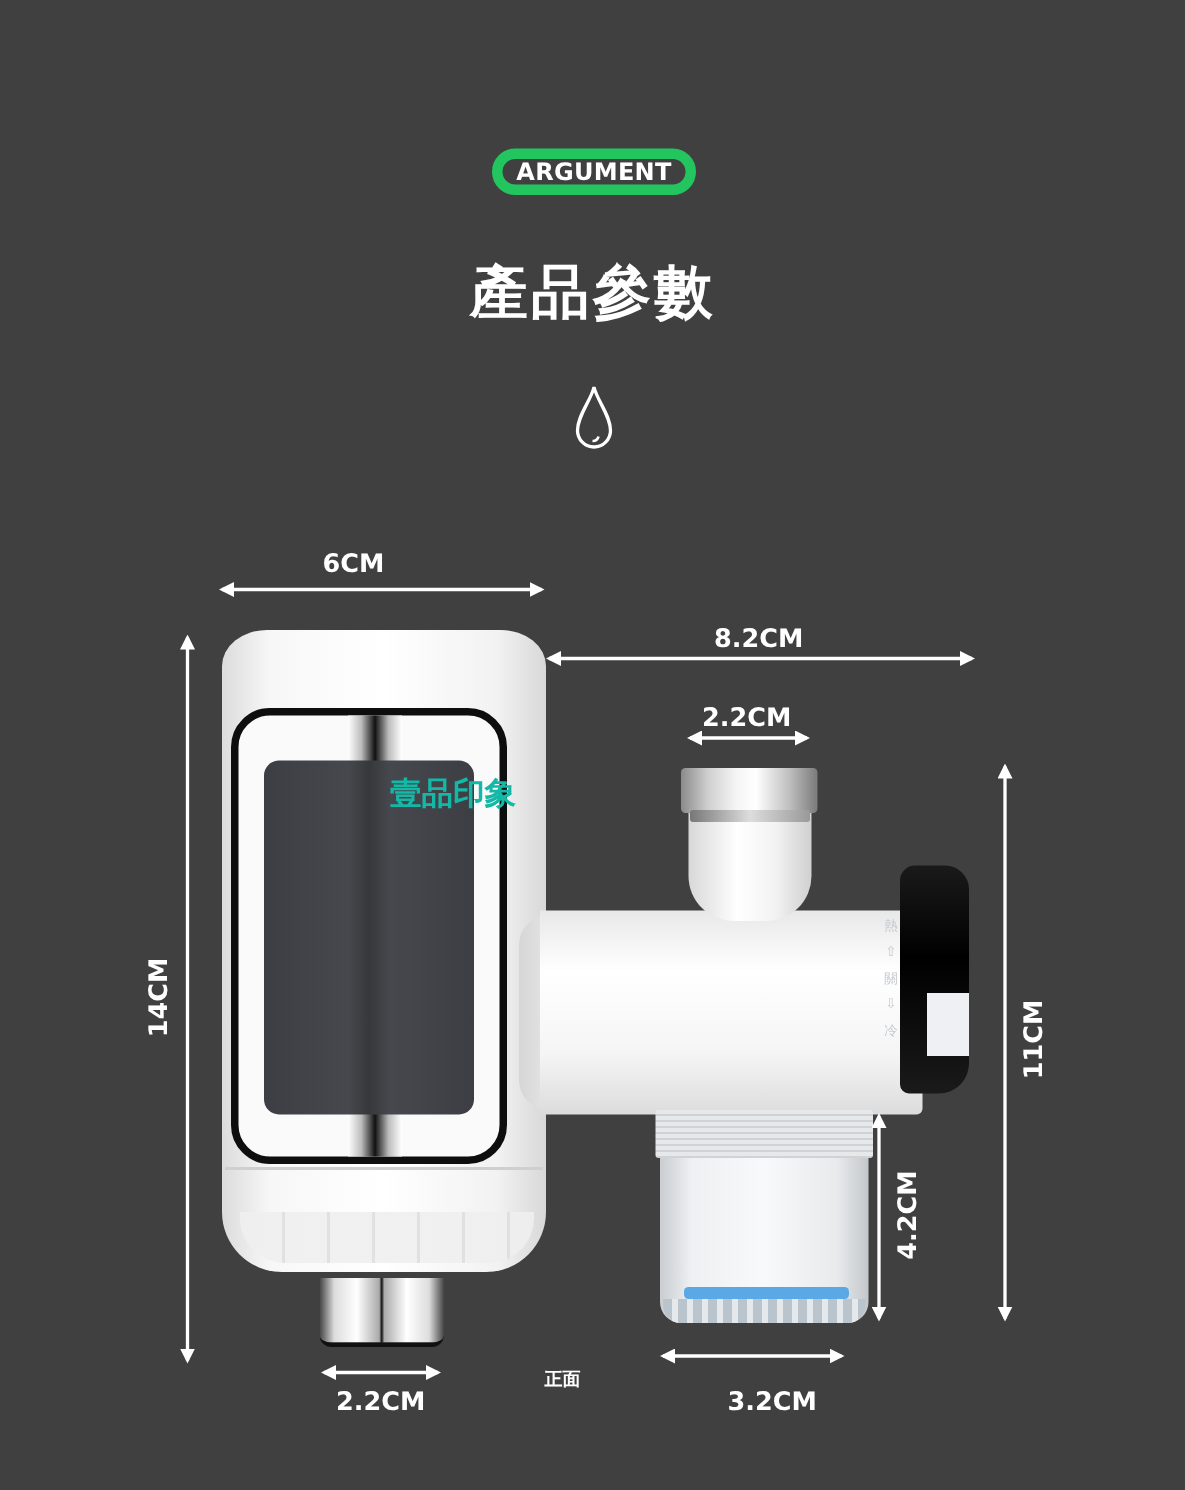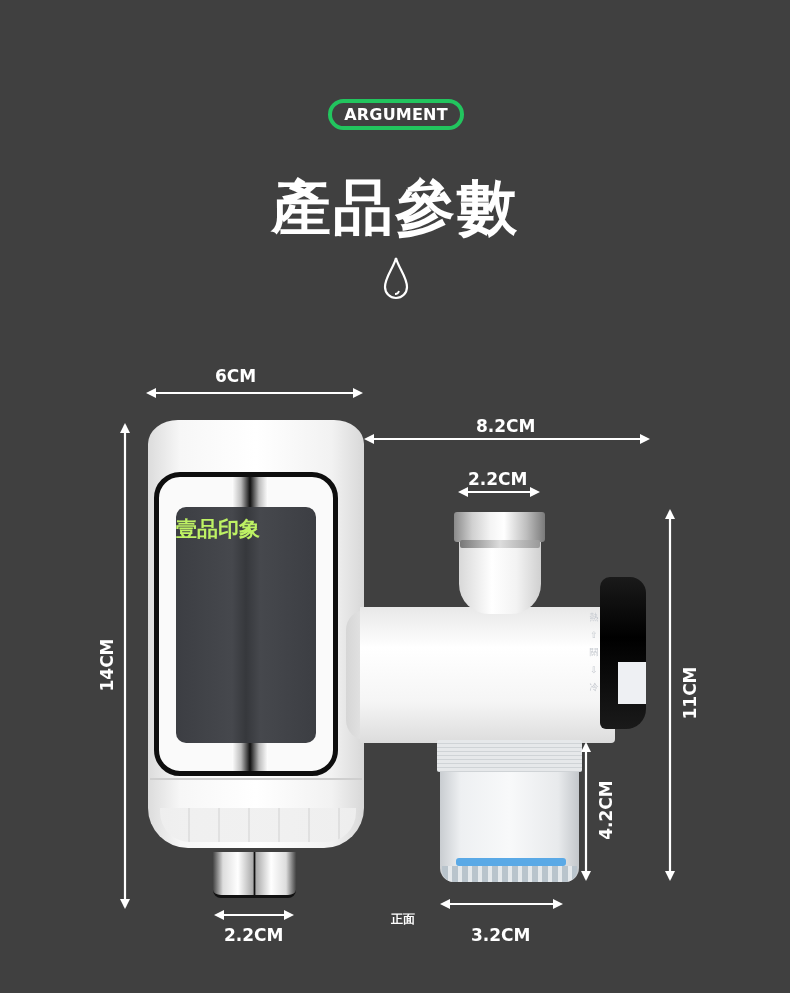--- a/index.html
+++ b/index.html
@@ -3,34 +3,34 @@
 <meta charset="utf-8">
 <style>
   * { box-sizing: border-box; margin: 0; padding: 0; }
   html, body { width: 790px; height: 993px; background: #404040; overflow: hidden; }
   body { position: relative; font-family: "DejaVu Sans", "Liberation Sans", sans-serif; color: #fff; }
   .abs { position: absolute; }
 
   
   .badge {
     left: 328px; top: 99px; width: 136px; height: 31px;
-    border: 4px solid #22c55e; border-radius: 16px;
+    border: 7px solid #22c55e; border-radius: 16px;
     display: flex; align-items: center; justify-content: center;
     font-family: "DejaVu Sans", sans-serif; font-weight: bold; font-size: 16px; letter-spacing: 0.2px; color: #fff;
   }
   .title {
     left: 0; width: 790px; top: 168px; text-align: center;
-    font-family: "DejaVu Sans", sans-serif; font-weight: bold; font-size: 60px; letter-spacing: 2px; color: #fff;
+    font-family: "DejaVu Sans", sans-serif; font-weight: bold; font-size: 39px; letter-spacing: 2px; color: #fff;
   }
   .drop { left: 381px; top: 255px; width: 30px; height: 46px; }
 
   
   .dim { font-family: "DejaVu Sans", sans-serif; font-weight: bold; font-size: 17px; color: #fff; white-space: nowrap; }
   .dim.vert { transform: rotate(-90deg); transform-origin: center center; }
-  .note { font-family: "DejaVu Sans", sans-serif; font-weight: bold; font-size: 12px; color: #fff; margin-left: 28px; }
+  .note { font-family: "DejaVu Sans", sans-serif; font-weight: bold; font-size: 12px; color: #fff; }
 
   svg.arrows { left: 0; top: 0; width: 790px; height: 993px; pointer-events: none; }
 
   
   .body-main {
     left: 148px; top: 420px; width: 216px; height: 428px;
     background: linear-gradient(90deg, #dcdcdc 0%, #f7f7f7 15%, #ffffff 50%, #f2f2f2 85%, #d8d8d8 100%);
     border-radius: 30px 30px 40px 40px / 24px 24px 40px 40px;
   }
   .bezel {
@@ -39,21 +39,21 @@
   }
   .chrome-strip {
     left: 232px; top: 477px; width: 36px; height: 294px;
     background: linear-gradient(90deg, #fff 0%, #bbb 25%, #111 50%, #bbb 75%, #fff 100%);
   }
   .screen {
     left: 176px; top: 507px; width: 140px; height: 236px;
     background: linear-gradient(90deg, #3c3e43 0%, #46484d 40%, #36383c 50%, #46484d 60%, #3c3e43 100%);
     border-radius: 10px;
   }
-  .brand { left: 176px; top: 515px; width: 168px; text-align: left; font-family: "DejaVu Sans", sans-serif; font-weight: bold; font-size: 21px; color: #bef264; }
+  .brand { left: 176px; top: 515px; width: 168px; text-align: right; font-family: "DejaVu Sans", sans-serif; font-weight: bold; font-size: 21px; color: #14b8a6; }
   .seam { left: 150px; top: 778px; width: 212px; height: 2px; background: #cfcfcf; }
   .ribs { left: 160px; top: 808px; width: 196px; height: 34px;
     background: repeating-linear-gradient(90deg, #efefef 0 28px, #dedede 28px 30px); border-radius: 0 0 30px 30px; opacity: .9; }
   .outlet {
     left: 213px; top: 852px; width: 83px; height: 46px;
     background: linear-gradient(90deg, #444 0%, #ddd 12%, #fff 30%, #aaa 48%, #111 50%, #aaa 52%, #fff 70%, #ddd 88%, #444 100%);
     border-radius: 0 0 8px 8px; border-bottom: 3px solid #111;
   }
 
   
@@ -145,14 +145,14 @@
   </g>
 </svg>
 
 <div class="abs dim" style="left:215px;top:366px;">6CM</div>
 <div class="abs dim" style="left:476px;top:416px;text-align:center;">8.2CM</div>
 <div class="abs dim" style="left:468px;top:469px;">2.2CM</div>
 <div class="abs dim vert" style="left:80px;top:655px;">14CM</div>
 <div class="abs dim vert" style="left:663px;top:683px;">11CM</div>
 <div class="abs dim vert" style="left:576px;top:800px;">4.2CM</div>
 <div class="abs dim" style="left:224px;top:925px;">2.2CM</div>
-<div class="abs dim" style="left:471px;top:925px;">3.2CM</div>
+<div class="abs dim" style="left:485px;top:925px;">3.2CM</div>
 <div class="abs note" style="left:363px;top:911px;">正面</div>
 
 </body></html>

